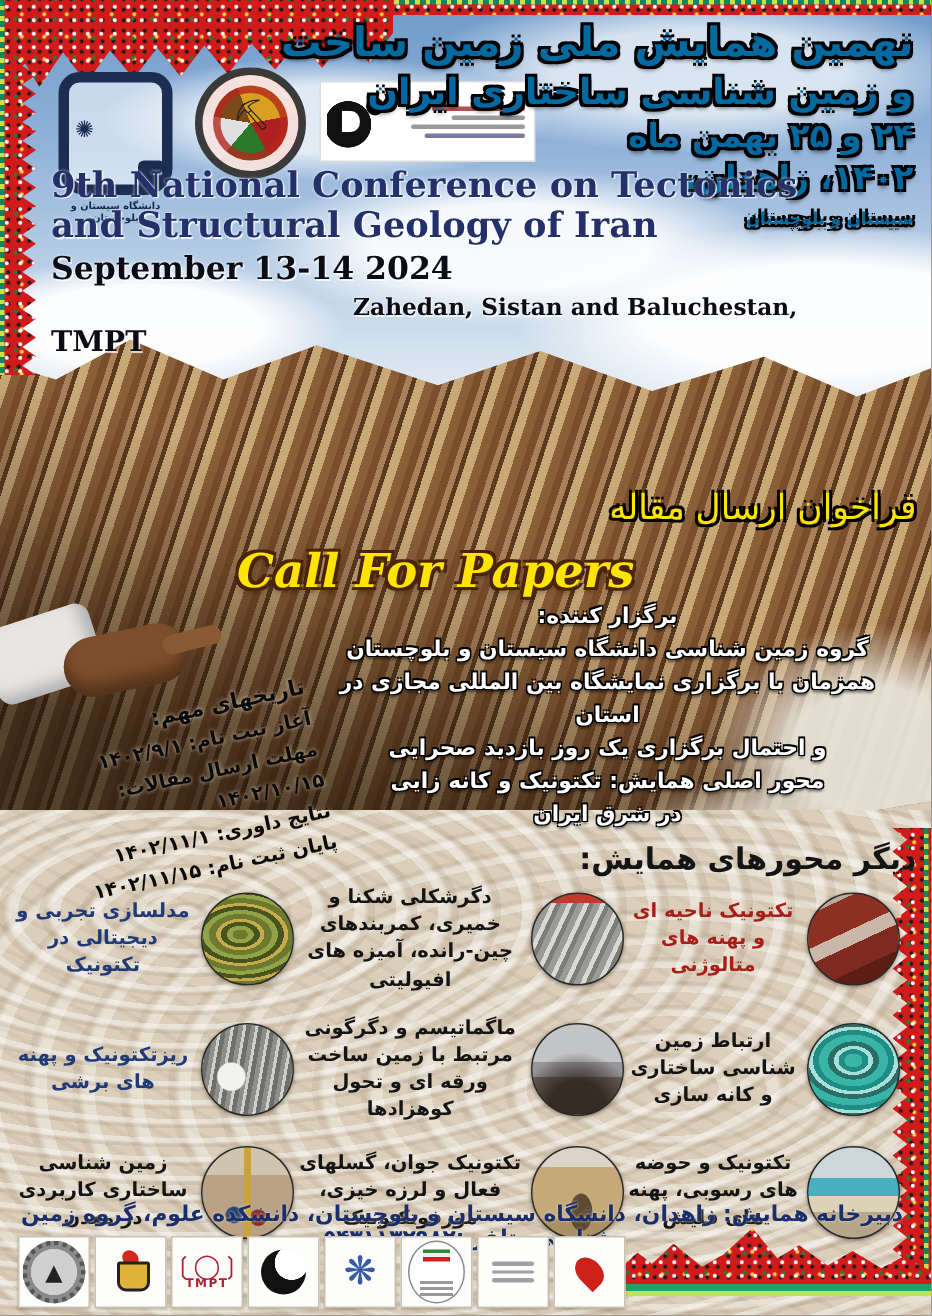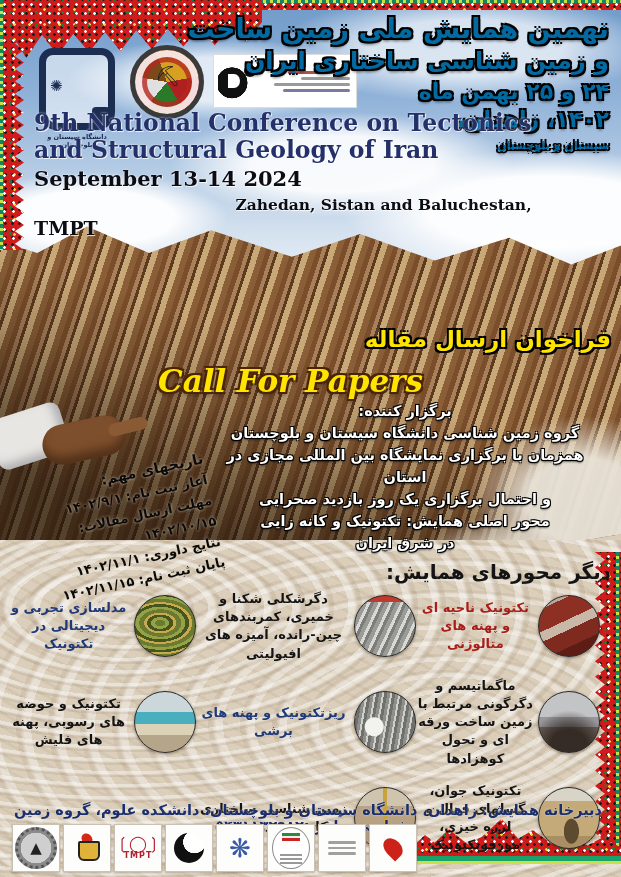--- a/index.html
+++ b/index.html
@@ -103,21 +103,21 @@
   .title-fa .l2{font-size:24px;line-height:31px;}
   .title-fa .l3{font-size:22px;line-height:29px;}
   .title-fa .l4{font-size:22px;line-height:28px;}
   .title-fa .l5{font-size:11px;line-height:24px;}
   .title-en{position:absolute;left:34px;top:110px;font-family:"DejaVu Serif","Liberation Serif",serif;font-weight:bold;color:#101020;
     text-shadow:0 0 2px rgba(255,255,255,.8),1px 1px 0 rgba(255,255,255,.7);}
   .title-en .e1,.title-en .e2{font-size:23.5px;line-height:27px;color:#23306a;}
   .title-en .e3{font-size:21px;line-height:30px;color:#0c0c14;}
   .title-en .e4{font-size:15.5px;line-height:22px;color:#0c0c14;text-align:right;}
   .title-en .e5{font-size:19px;line-height:24px;color:#0c0c14;}
-  .call-fa{position:absolute;right:10px;top:326px;font-size:23px;font-weight:bold;color:#ffe400;direction:rtl;
+  .call-fa{position:absolute;right:10px;top:326px;font-size:23px;font-weight:normal;color:#ffe400;direction:rtl;
     text-shadow:-2px -2px 0 #000,2px -2px 0 #000,-2px 2px 0 #000,2px 2px 0 #000;}
   .call-en{position:absolute;left:158px;top:363px;font-family:"DejaVu Serif","Liberation Serif",serif;font-style:italic;font-weight:bold;font-size:31px;color:#ffe400;
     text-shadow:-2px -2px 0 #4a2408,2px -2px 0 #4a2408,-2px 2px 0 #4a2408,2px 2px 0 #4a2408,0 3px 4px rgba(0,0,0,.5);}
   .details{position:absolute;left:205px;top:400px;width:400px;direction:rtl;text-align:center;color:#fff;font-size:14.5px;font-weight:bold;line-height:22px;
     text-shadow:-1px -1px 0 #000,1px -1px 0 #000,-1px 1px 0 #000,1px 1px 0 #000,0 2px 2px rgba(0,0,0,.6);}
   .details .d0{font-size:17px;line-height:26px;text-align:right;padding-left:40px;}
   .dates{position:absolute;left:6px;top:468px;width:210px;direction:rtl;text-align:right;transform:rotate(-12deg);color:#0a0a0a;font-weight:bold;
     text-shadow:0 0 3px rgba(225,210,185,.9);}
   .dates .dh{font-size:14.5px;line-height:22px;}
   .dates div{font-size:13px;line-height:21px;}
@@ -241,20 +241,24 @@
     </div>
     <div class="topic">
       <div class="tcircle img-banded-gneiss"></div>
       <div class="tlabel">دگرشکلی شکنا و خمیری، کمربندهای چین-رانده، آمیزه های افیولیتی</div>
     </div>
     <div class="topic">
       <div class="tcircle img-folded-layers"></div>
       <div class="tlabel c-blue">مدلسازی تجربی و دیجیتالی در تکتونیک</div>
     </div>
     <div class="topic">
+      <div class="tcircle img-turquoise-ore"></div>
+      <div class="tlabel">ارتباط زمین شناسی ساختاری و کانه سازی</div>
+    </div>
+    <div class="topic">
       <div class="tcircle img-volcano"></div>
       <div class="tlabel">ماگماتیسم و دگرگونی مرتبط با زمین ساخت ورقه ای و تحول کوهزادها</div>
     </div>
     <div class="topic">
       <div class="tcircle img-mylonite"></div>
       <div class="tlabel c-blue">ریزتکتونیک و پهنه های برشی</div>
     </div>
     <div class="topic">
       <div class="tcircle img-coast"></div>
       <div class="tlabel">تکتونیک و حوضه های رسوبی، پهنه های فلیش</div>

